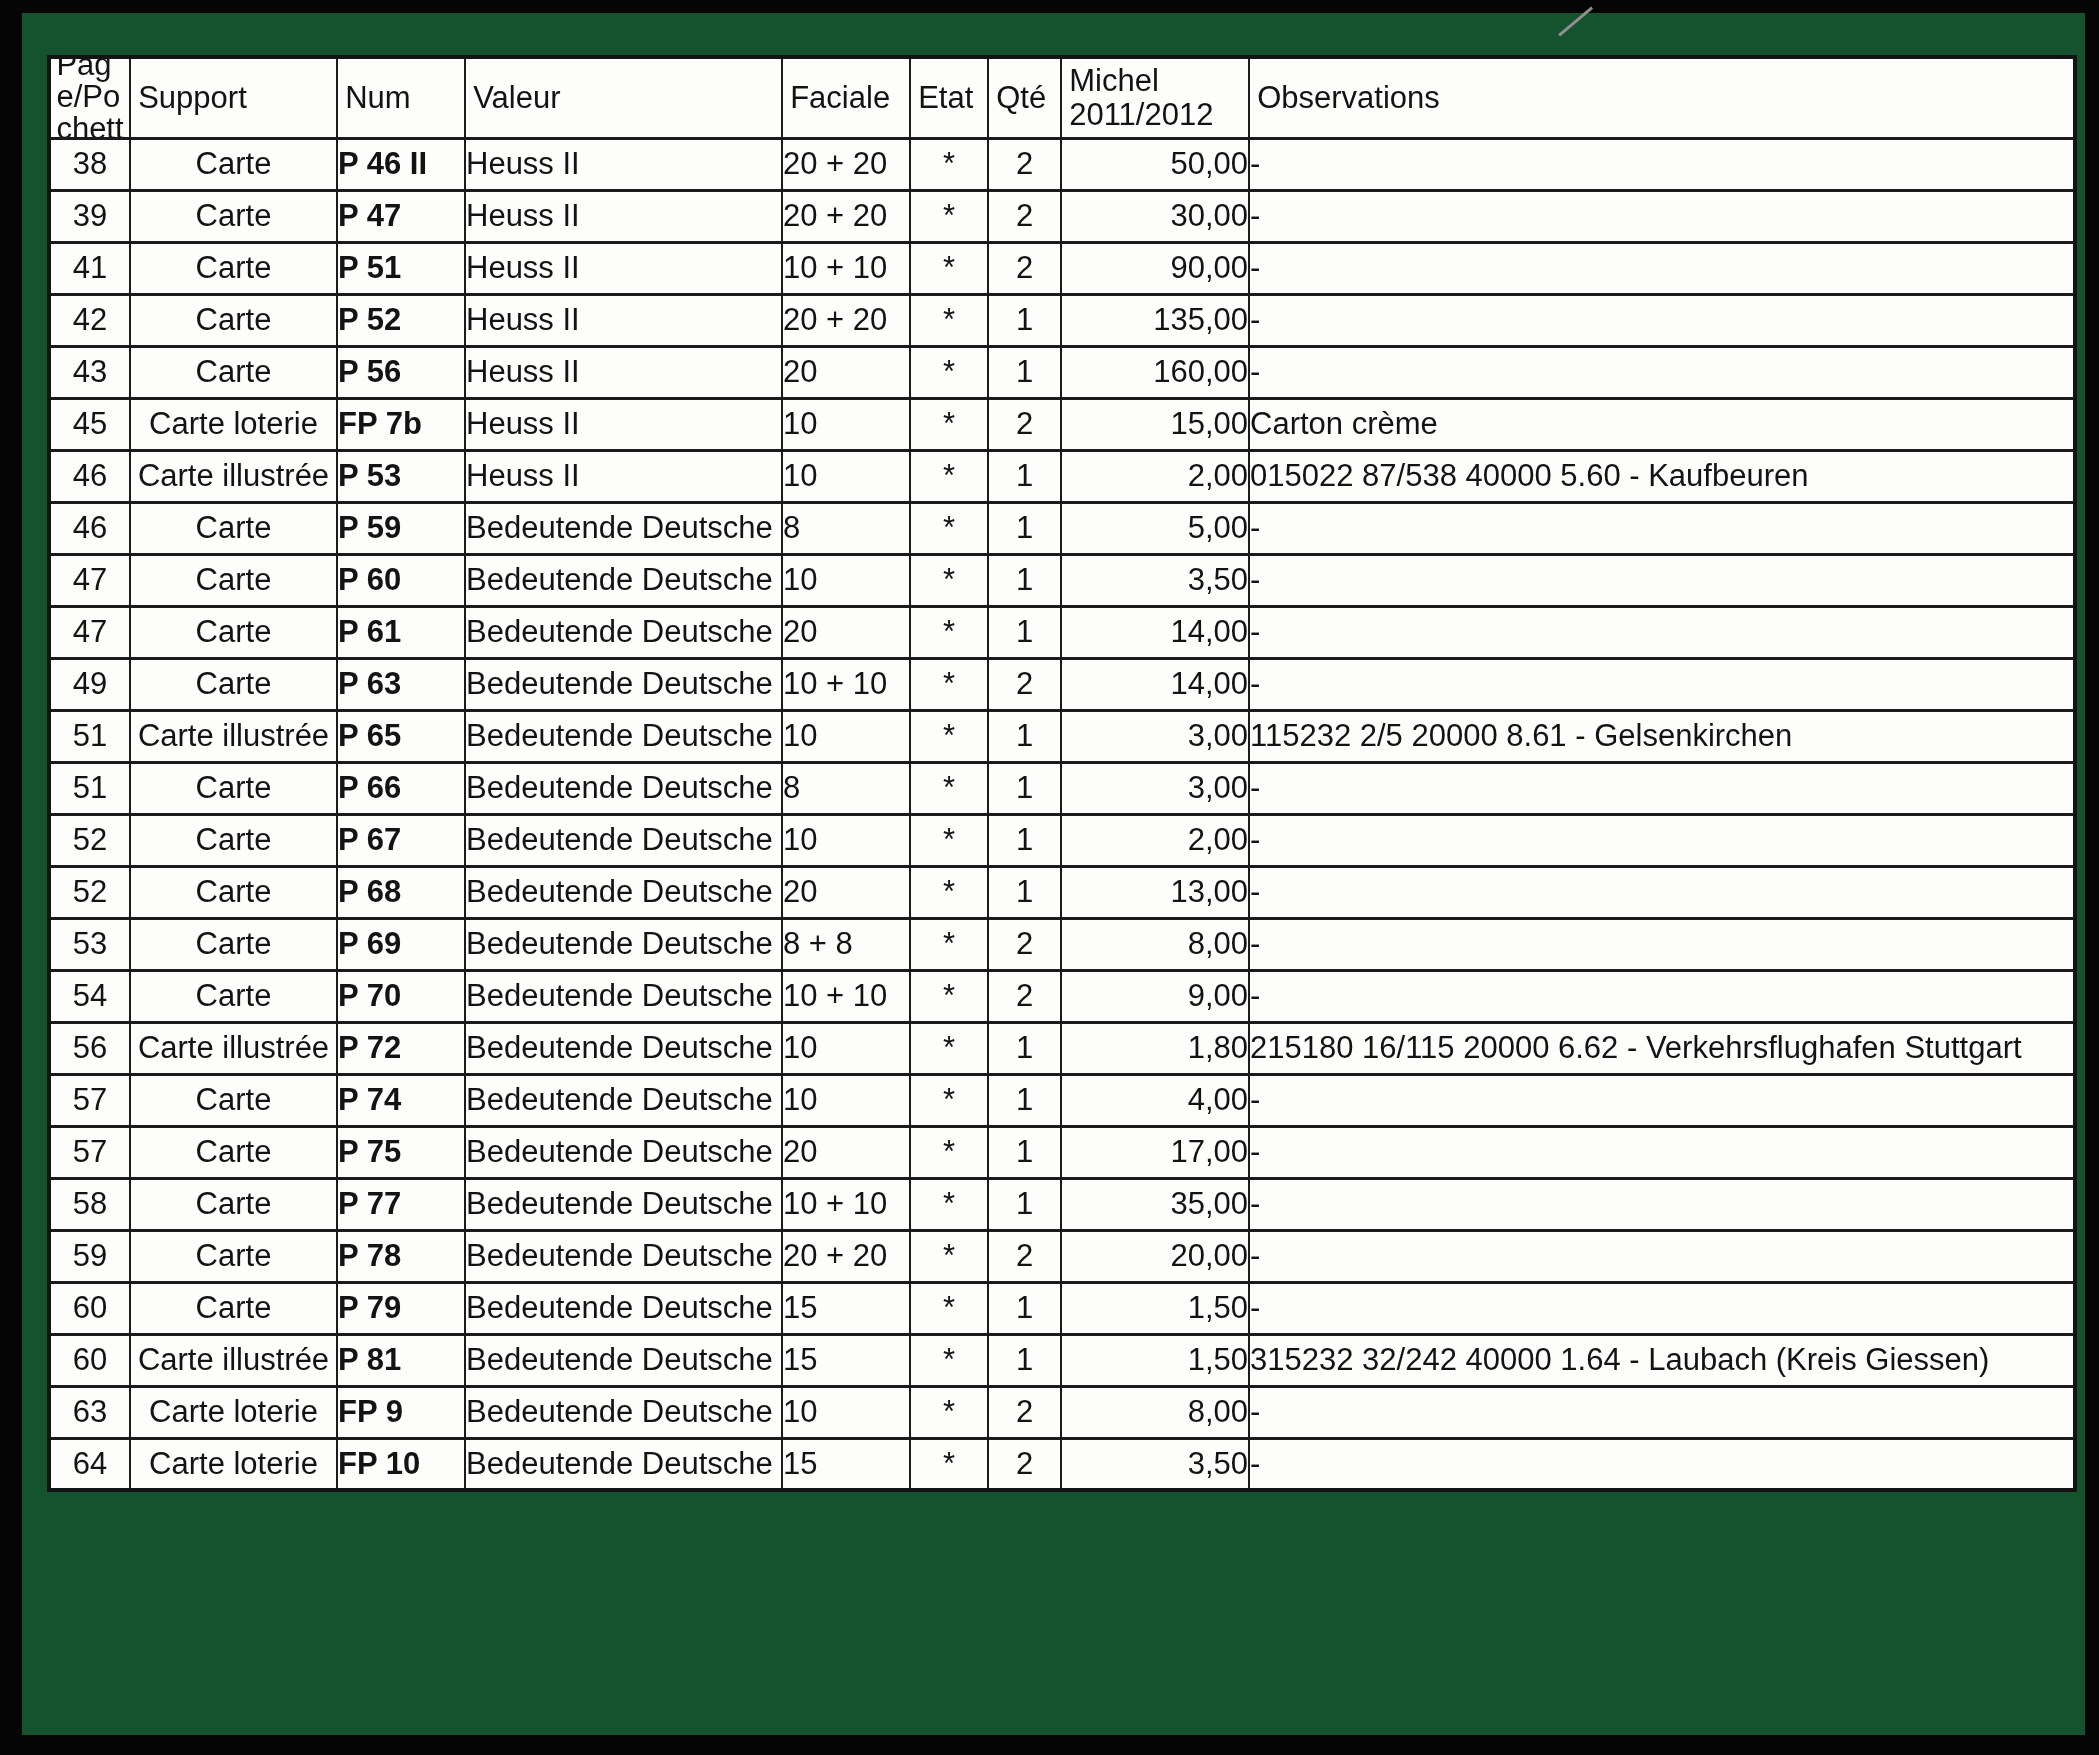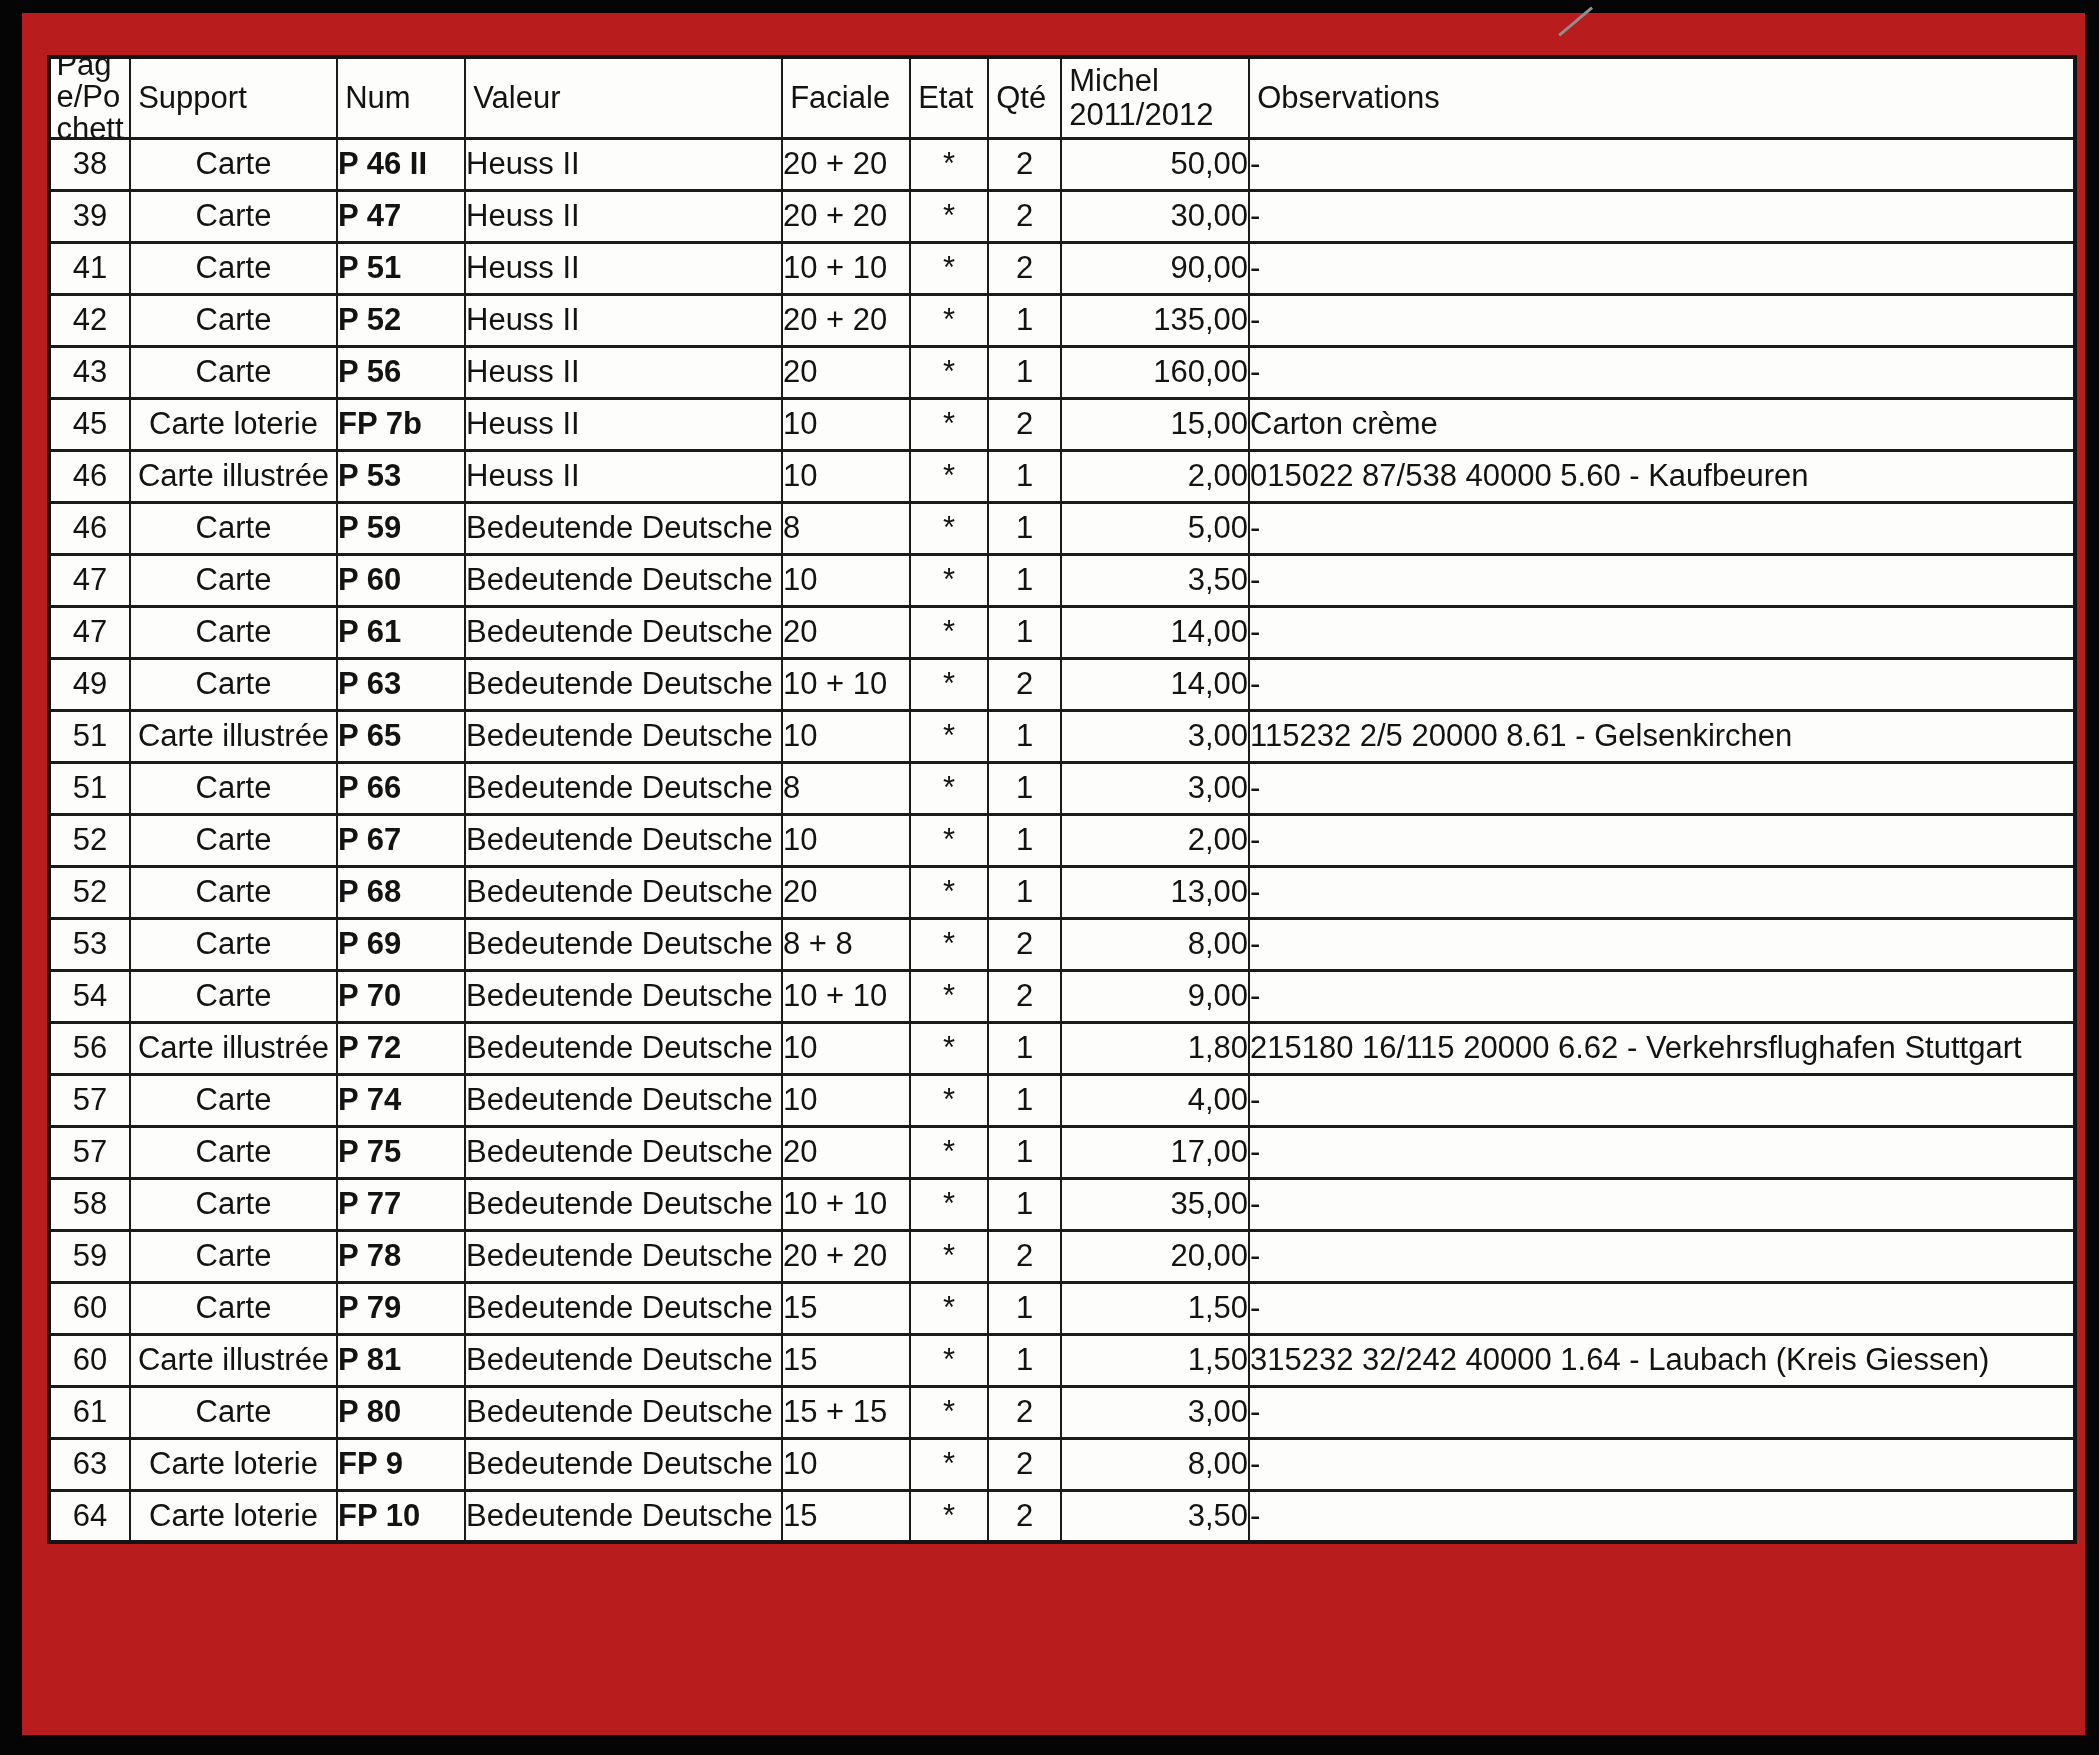--- a/index.html
+++ b/index.html
@@ -6,21 +6,21 @@
     margin:0;padding:0;
     width:2100px;height:1756px;
     background:#050505;
     overflow:hidden;
     font-family:"Liberation Sans","DejaVu Sans",sans-serif;
   }
   .paper{
     position:absolute;
     left:22px;top:12.7px;
     width:2063px;height:1722px;
-    background:#b91c1c;
+    background:#14532d;
   }
   .artifact{
     position:absolute;
     left:1532px;top:7.2px;
     width:43px;height:2.7px;
     background:#8f8f8f;
     transform:rotate(-40deg);
   }
   table.inv{
     position:absolute;
@@ -381,31 +381,20 @@
           <td class="c1">Carte illustrée</td>
           <td class="c2">P 81</td>
           <td class="c3">Bedeutende Deutsche</td>
           <td class="c4">15</td>
           <td class="c5">*</td>
           <td class="c6">1</td>
           <td class="c7">1,50</td>
           <td class="c8">315232 32/242 40000 1.64 - Laubach (Kreis Giessen)</td>
         </tr>
         <tr>
-          <td class="c0">61</td>
-          <td class="c1">Carte</td>
-          <td class="c2">P 80</td>
-          <td class="c3">Bedeutende Deutsche</td>
-          <td class="c4">15 + 15</td>
-          <td class="c5">*</td>
-          <td class="c6">2</td>
-          <td class="c7">3,00</td>
-          <td class="c8">-</td>
-        </tr>
-        <tr>
           <td class="c0">63</td>
           <td class="c1">Carte loterie</td>
           <td class="c2">FP 9</td>
           <td class="c3">Bedeutende Deutsche</td>
           <td class="c4">10</td>
           <td class="c5">*</td>
           <td class="c6">2</td>
           <td class="c7">8,00</td>
           <td class="c8">-</td>
         </tr>

